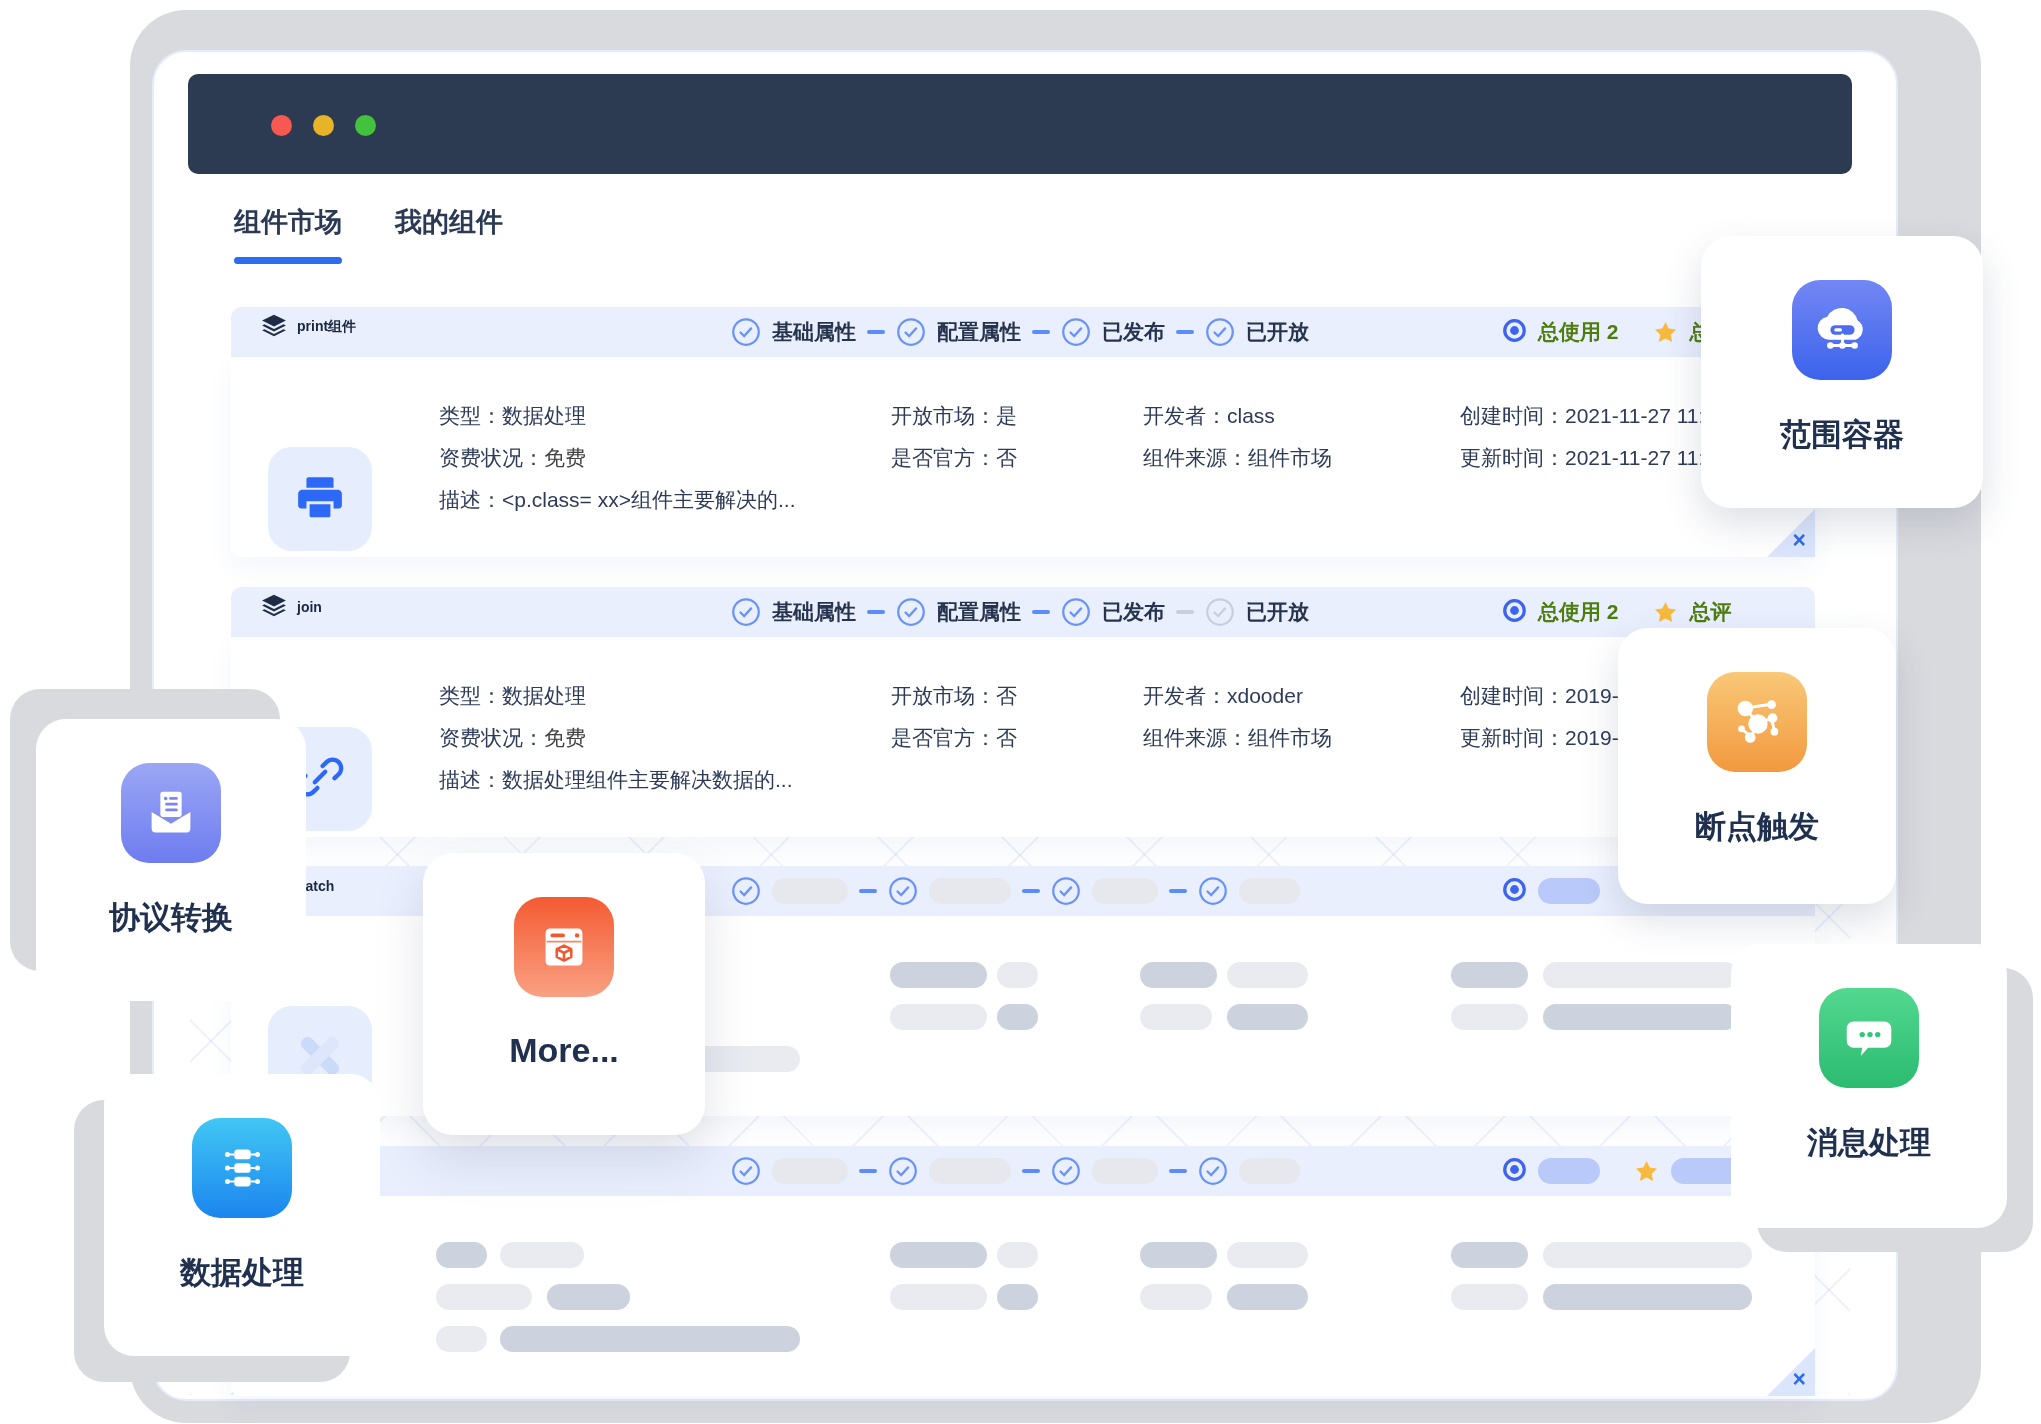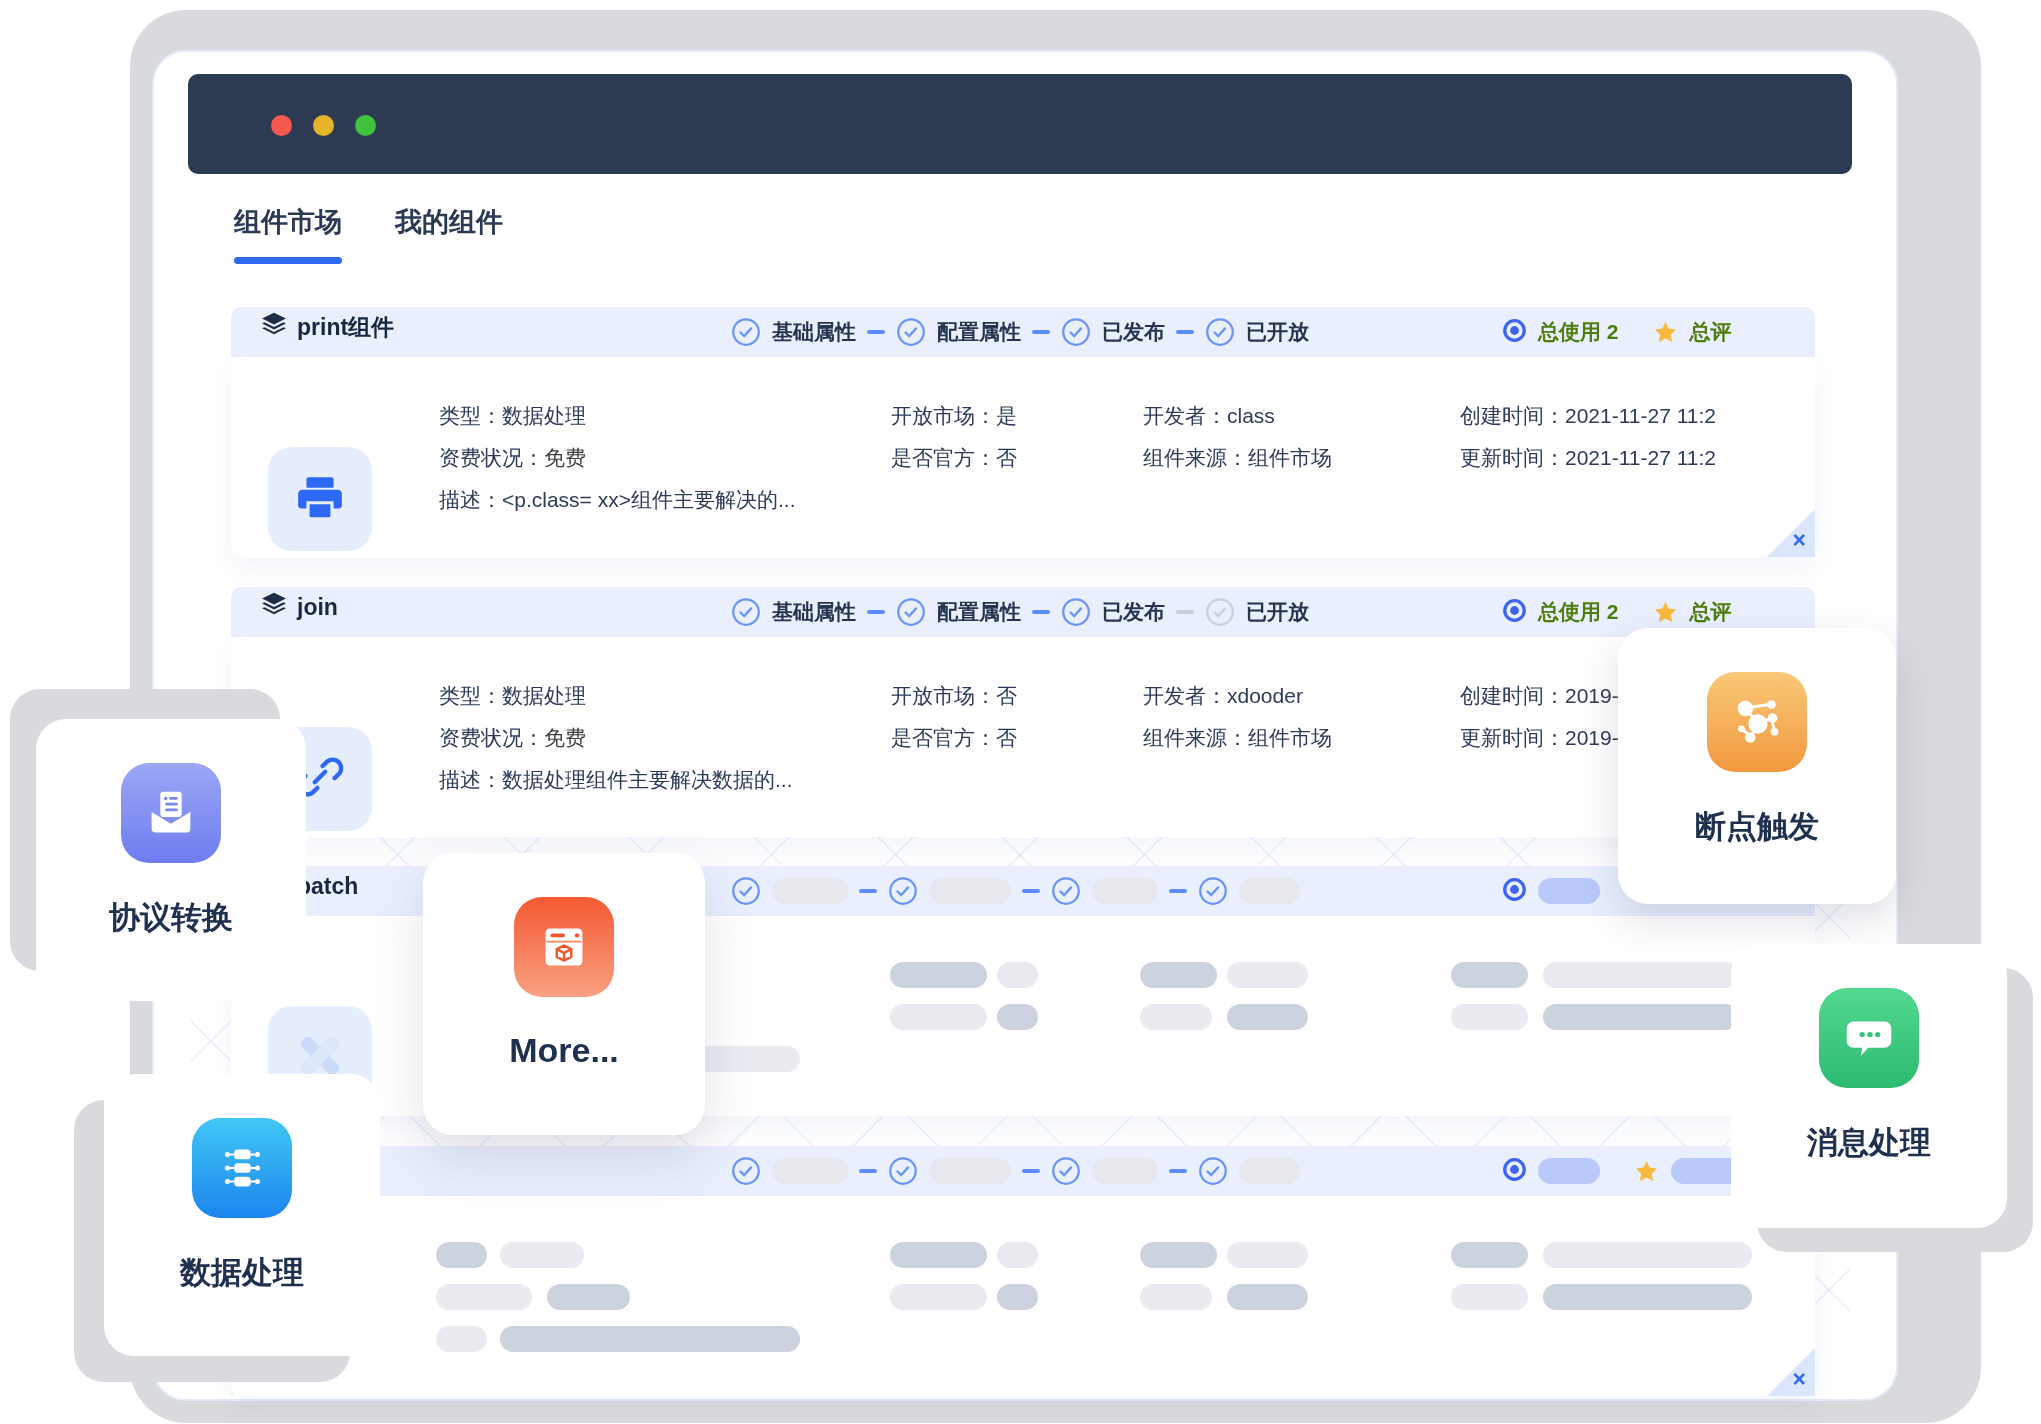--- a/index.html
+++ b/index.html
@@ -22,21 +22,21 @@
   .pattern{position:absolute;left:36px;top:780px;width:1660px;height:563px;opacity:.55;z-index:0;
     background-image:
       repeating-linear-gradient(45deg, rgba(124,146,235,.22) 0 2px, transparent 2px 88px),
       repeating-linear-gradient(-45deg, rgba(124,146,235,.22) 0 2px, transparent 2px 88px);}
   
   .card{position:absolute;left:77px;width:1584px;height:250px;z-index:1;}
   .card-hd{position:relative;height:50px;background:#e9effd;border-radius:10px 10px 0 0;}
   .card-bd{position:relative;height:200px;background:#fff;border-radius:0 0 10px 10px;
            box-shadow:0 12px 26px rgba(40,70,150,.05);}
   .name{position:absolute;left:30px;top:0;height:40px;display:flex;align-items:center;gap:10px;
-        font-weight:700;font-size:23px;color:#1a2740;white-space:nowrap;}
+        font-weight:700;font-size:14px;color:#1a2740;white-space:nowrap;}
   .steps{position:absolute;left:500px;top:0;height:50px;display:flex;align-items:center;gap:11px;}
   .steplabel{font-size:21px;font-weight:600;color:#27344e;white-space:nowrap;}
   .ck{color:#6a93f8;display:flex;align-items:center;}
   .ck.gray{color:#c9cfda;}
   .dash{width:18px;height:4px;border-radius:2px;background:#5b8cfa;}
   .dash.gray{background:#c9cfda;}
   .meta{position:absolute;left:1272px;top:0;height:50px;display:flex;align-items:center;gap:12px;}
   .usage{font-size:21px;font-weight:600;color:#4d7c0f;white-space:nowrap;}
   .staroff{margin-left:22px;display:flex;align-items:center;}
   .pill{height:26px;border-radius:13px;background:#e6e8ee;display:inline-block;}
@@ -411,20 +411,34 @@
         <span class="sk l" style="left:1220px;top:88px;width:77px"></span>
         <span class="sk d" style="left:1312px;top:88px;width:209px"></span>
         <span class="sk l" style="left:205px;top:130px;width:51px"></span>
         <span class="sk d" style="left:269px;top:130px;width:300px"></span>
         <i class="fold"></i>
         <span class="fold-x">×</span>
       </div>
     </section>
   </div>
 
+  <div class="fcard" style="left:1701px;top:236px;width:282px;height:272px">
+    <div class="ftile grad-blue">
+      <svg width="62" height="62" viewBox="0 0 64 64">
+          <path fill="#fff" d="M19 42a12 12 0 01-2.3-23.8 17 17 0 0131.5 4.1A11 11 0 0146 42z"></path>
+          <rect x="20" y="27" width="25" height="10" rx="5" fill="#4b6cef"></rect>
+          <rect x="24" y="30.2" width="8" height="3.4" rx="1.7" fill="#fff"></rect>
+          <path d="M32.5 37v7M20 48h25" stroke="#fff" stroke-width="3" stroke-linecap="round" fill="none"></path>
+          <circle cx="20" cy="48" r="3.4" fill="#fff"></circle>
+          <circle cx="32.5" cy="48" r="3.4" fill="#fff"></circle>
+          <circle cx="45" cy="48" r="3.4" fill="#fff"></circle>
+        </svg>
+    </div>
+    <div class="flabel">范围容器</div>
+  </div>
 
   <div class="fcard" style="left:1618px;top:628px;width:278px;height:276px">
     <div class="ftile grad-orange">
       <svg width="62" height="62" viewBox="0 0 64 64">
           <g stroke="#fff" stroke-width="3" stroke-linecap="round">
             <path d="M22 20L33 34"></path>
             <path d="M24 17l21-3"></path>
             <path d="M33 34l14-6"></path>
             <path d="M33 34l-7 13"></path>
             <path d="M26 47l-9-7"></path>

